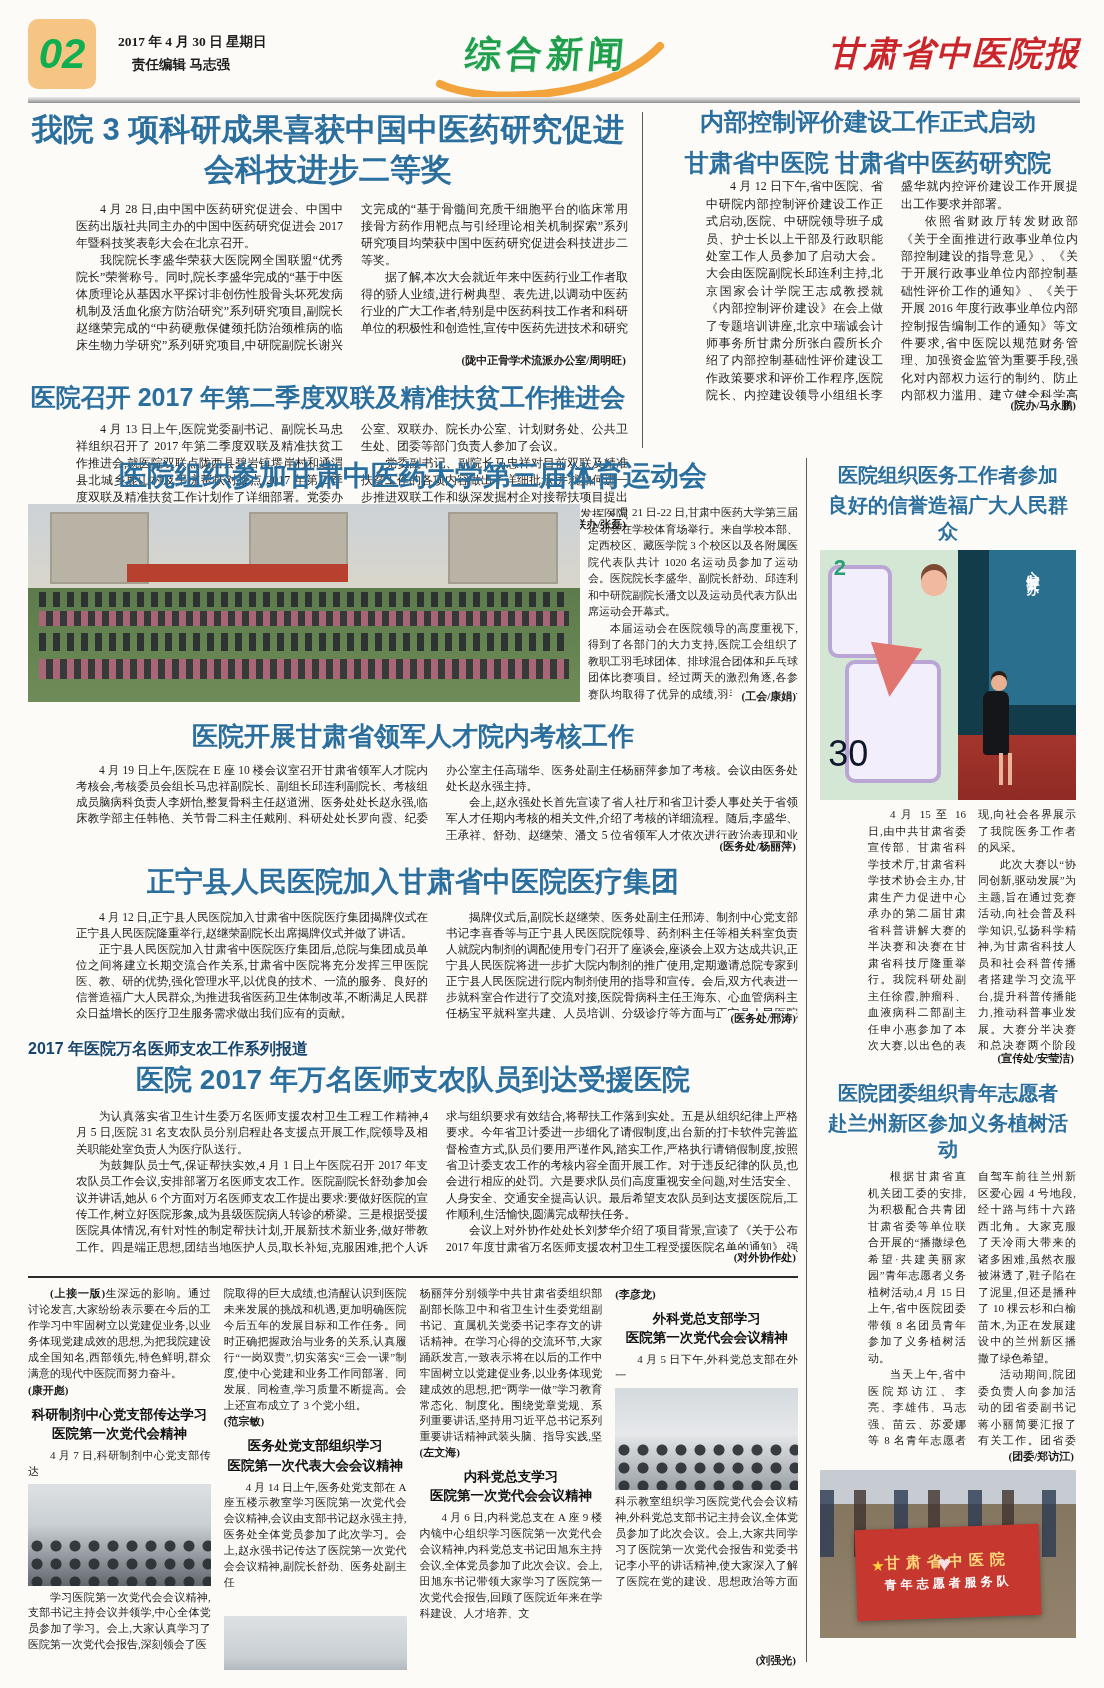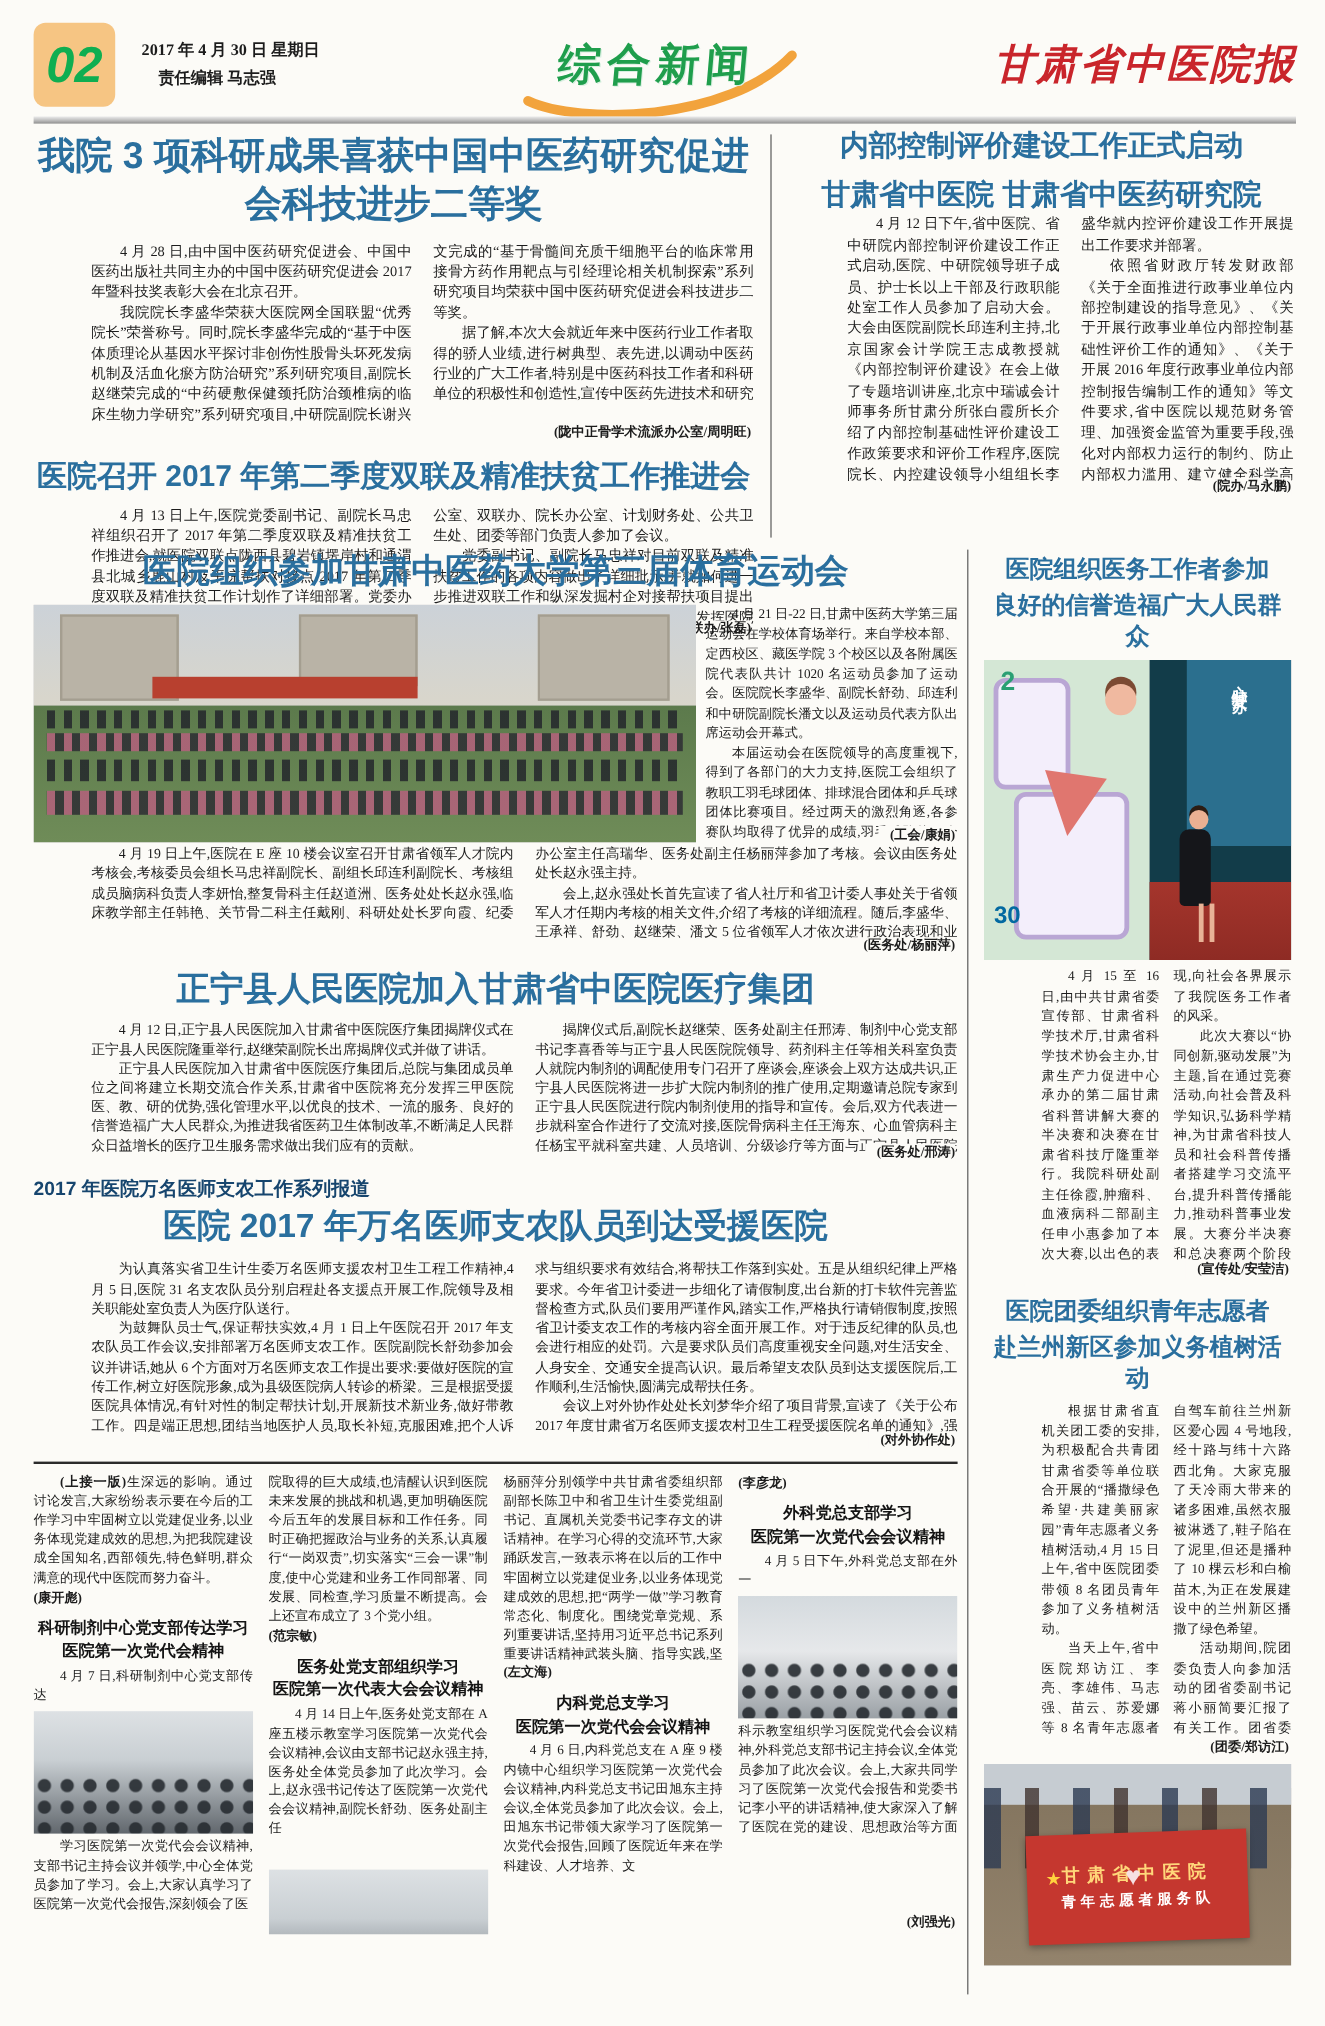--- a/index.html
+++ b/index.html
@@ -33,21 +33,21 @@
   .sp-sky{position:absolute;left:0;top:0;right:0;height:42%;background:linear-gradient(180deg,#ccd2d8 0%,#d9d6cb 100%);}
   .sp-bld{position:absolute;top:4%;width:18%;height:36%;background:#b9b3a6;box-shadow:inset 0 0 0 2px #a49e90;}
   .sp-field{position:absolute;left:0;bottom:0;right:0;height:58%;background:linear-gradient(180deg,#5c7a4c 0%,#6f8c58 100%);}
   .sp-banner{position:absolute;left:18%;top:30%;width:40%;height:9%;background:#b8402f;}
   .sp-row{position:absolute;left:2%;right:2%;height:15px;background:repeating-linear-gradient(90deg,#23262b 0 7px,transparent 7px 14px);opacity:.85;}
   .sp-row.pink{background:repeating-linear-gradient(90deg,#b4607c 0 7px,#2d2d33 7px 14px);}
   .kepu-photo{height:250px;margin:6px 0;}
   .kp-poster{position:absolute;left:0;top:0;width:54%;height:100%;background:#d4e7d5;}
   .kp-card{position:absolute;border:4px solid #b9a6d4;background:#f3eefb;border-radius:10px;}
   .kp-v{position:absolute;left:34%;top:38%;width:0;height:0;border-left:26px solid transparent;border-right:26px solid transparent;border-top:52px solid #e0766f;transform:rotate(8deg);}
-  .kp-30{position:absolute;left:6%;bottom:10%;font-family:"Liberation Sans",sans-serif;font-weight:700;font-size:20px;color:#0369a1;}
+  .kp-30{position:absolute;left:6%;bottom:10%;font-family:"Liberation Sans",sans-serif;font-weight:400;font-size:36px;color:#0f172a;}
   .kp-2{position:absolute;left:10%;top:2%;font-family:"Liberation Sans",sans-serif;font-weight:800;font-size:22px;color:#2a9f73;}
   .kp-head{position:absolute;right:8%;top:8%;width:26px;height:26px;border-radius:50%;background:#f0b9a0;box-shadow:0 -6px 0 0 #7c4a33;}
   .kp-stage{position:absolute;right:0;top:0;width:46%;height:100%;background:#123c49;}
   .kp-screen{position:absolute;right:0;top:0;width:34%;height:62%;background:#2b6f8e;display:flex;align-items:flex-start;justify-content:center;padding-top:10px;box-sizing:border-box;}
   .kp-screen span{writing-mode:vertical-rl;color:#fff;font-size:13px;letter-spacing:4px;font-weight:bold;}
   .kp-floor{position:absolute;right:0;bottom:0;width:46%;height:26%;background:linear-gradient(180deg,#a5352c,#8e2b24);}
   .kp-person{position:absolute;right:26%;bottom:18%;width:26px;height:64px;background:#15161a;border-radius:8px 8px 4px 4px;}
   .kp-phead{position:absolute;right:27%;bottom:calc(18% + 64px);width:16px;height:16px;border-radius:50%;background:#eab092;box-shadow:0 -4px 0 0 #2c1d14;}
   .kp-legs{position:absolute;right:28.5%;bottom:6%;width:4px;height:32px;background:#e8b397;box-shadow:9px 0 0 0 #e8b397;}
   .meeting{height:102px;background:linear-gradient(180deg,#dde1e4 0%,#c9cfd3 40%,#61676d 100%);margin:4px 0;}
@@ -157,20 +157,21 @@
       <div class="sp-row pink" style="top:78%;height:20px;"></div>
     </div>
     <div class="sports-text">
       <p>4 月 21 日-22 日,甘肃中医药大学第三届运动会在学校体育场举行。来自学校本部、定西校区、藏医学院 3 个校区以及各附属医院代表队共计 1020 名运动员参加了运动会。医院院长李盛华、副院长舒劲、邱连利和中研院副院长潘文以及运动员代表方队出席运动会开幕式。</p>
       <p>本届运动会在医院领导的高度重视下,得到了各部门的大力支持,医院工会组织了教职工羽毛球团体、排球混合团体和乒乓球团体比赛项目。经过两天的激烈角逐,各参赛队均取得了优异的成绩,羽毛球队从 8 个专业队中胜出,荣获羽毛球乙组(专业组)团体比赛第一名;排球队荣获教职工排球(专业组)混合团体比赛第二名;乒乓球队从 10 支代表队中胜出,荣获教职工乒乓球甲组(专业组)混合团体比赛第三名。各参赛队展示了我院体育竞技水平,为医院争取了荣誉,鼓舞了士气,增强了医院的团体凝聚力。</p>
 
       <div class="byline">(工会/康娟)</div>
     </div>
   </div>
 
+  <div class="hl" style="font-size:26px;margin:16px 0 8px;">医院开展甘肃省领军人才院内考核工作</div>
   <div class="body cols2 lj-body">
     <p>4 月 19 日上午,医院在 E 座 10 楼会议室召开甘肃省领军人才院内考核会,考核委员会组长马忠祥副院长、副组长邱连利副院长、考核组成员脑病科负责人李妍怡,整复骨科主任赵道洲、医务处处长赵永强,临床教学部主任韩艳、关节骨二科主任戴刚、科研处处长罗向霞、纪委办公室主任高瑞华、医务处副主任杨丽萍参加了考核。会议由医务处处长赵永强主持。</p>
     <p>会上,赵永强处长首先宣读了省人社厅和省卫计委人事处关于省领军人才任期内考核的相关文件,介绍了考核的详细流程。随后,李盛华、王承祥、舒劲、赵继荣、潘文 5 位省领军人才依次进行政治表现和业绩成果的展示,考核组成员根据《省领军人才考核指标赋分表》进行现场评审和考核。</p>
 
     <div class="byline">(医务处/杨丽萍)</div>
   </div>
 
   <div class="hl" style="font-size:28px;margin:10px 0 8px;">正宁县人民医院加入甘肃省中医院医疗集团</div>
   <div class="body cols2 zn-body">
     <p>4 月 12 日,正宁县人民医院加入甘肃省中医院医疗集团揭牌仪式在正宁县人民医院隆重举行,赵继荣副院长出席揭牌仪式并做了讲话。</p>

